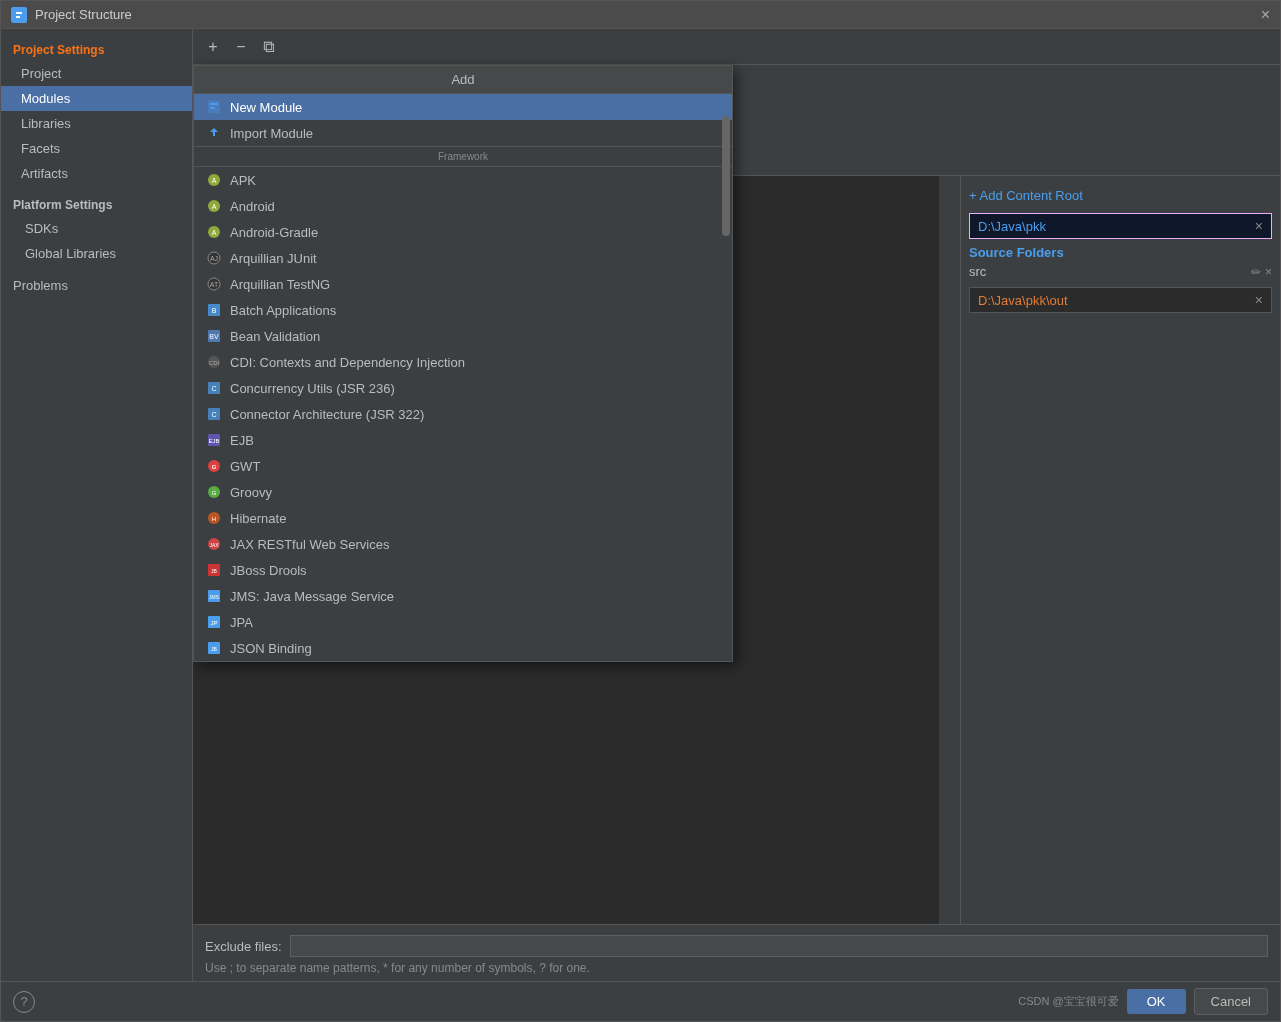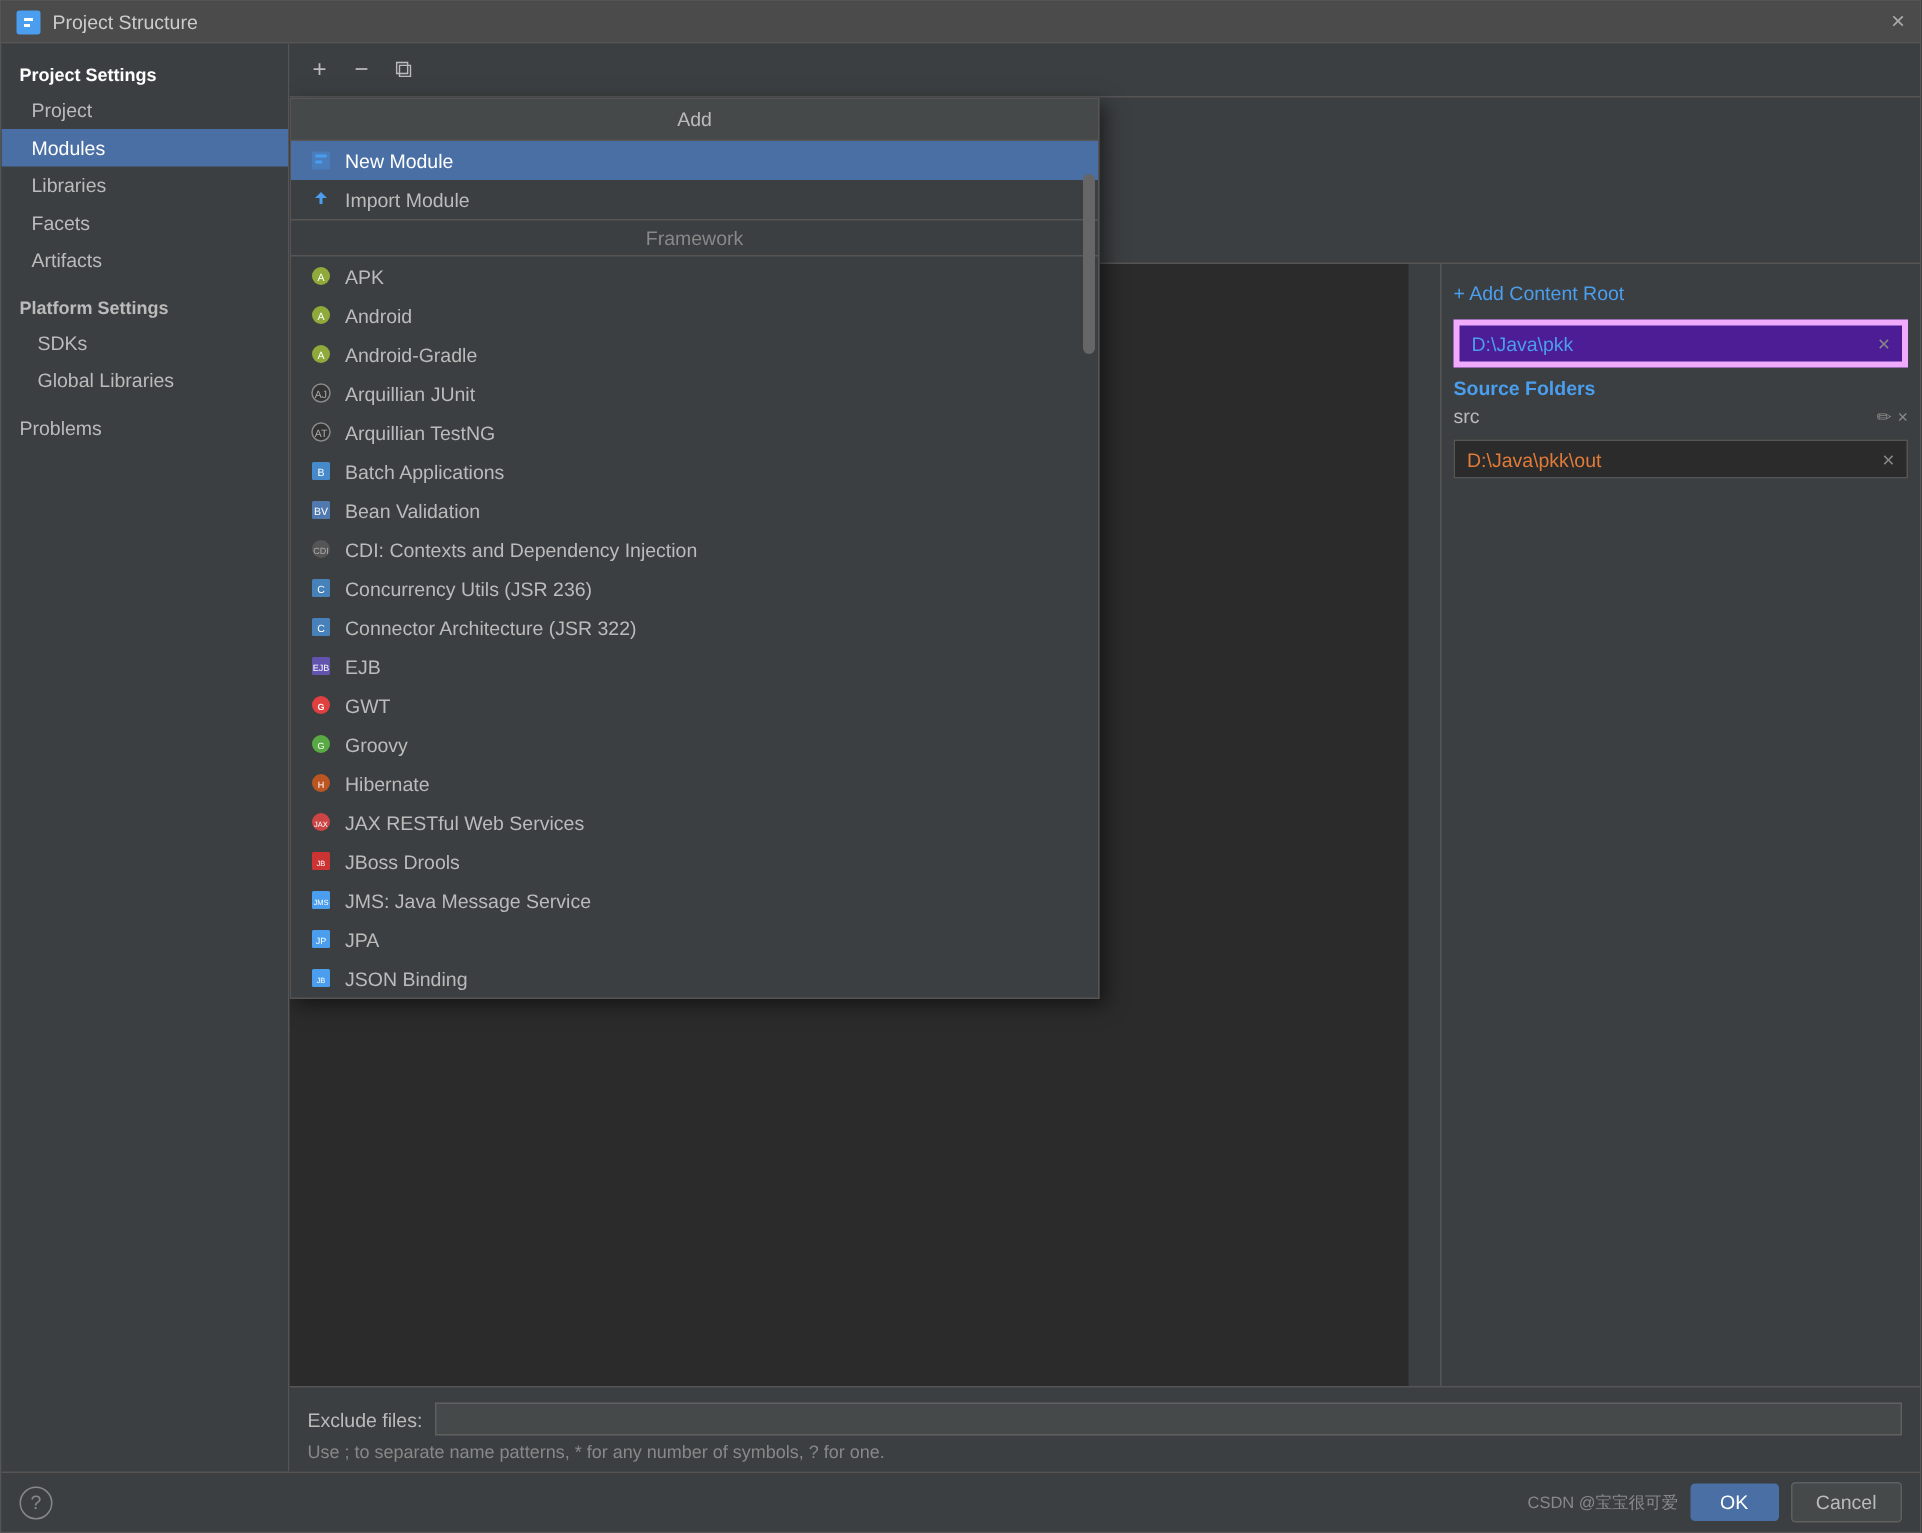--- a/index.html
+++ b/index.html
@@ -58,21 +58,21 @@
 
     
     .sidebar {
       width: 192px;
       background: #3c3f41;
       border-right: 1px solid #555;
       padding: 8px 0;
       flex-shrink: 0;
     }
     .sidebar-section-label {
-      color: #ffffff;
+      color: #f97316;
       font-size: 12px;
       font-weight: bold;
       padding: 6px 12px 4px 12px;
     }
     .sidebar-item {
       padding: 5px 12px 5px 20px;
       cursor: pointer;
       color: #bbbbbb;
       font-size: 13px;
     }
@@ -211,22 +211,22 @@
     .add-content-root {
       color: #4a9eed;
       cursor: pointer;
       font-size: 13px;
       padding: 4px 0;
       display: flex;
       align-items: center;
       gap: 4px;
     }
     .folder-entry {
-      background: #4c1d95;
-      border: 4px solid #f0abfc;
+      background: #0f172a;
+      border: 1px solid #f0abfc;
       margin-top: 6px;
       padding: 4px 8px;
       display: flex;
       align-items: center;
       justify-content: space-between;
     }
     .folder-path { color: #4a9eed; font-size: 13px; }
     .folder-close { color: #888; cursor: pointer; font-size: 14px; }
     .source-folders-label {
       color: #4a9eed;
@@ -280,21 +280,21 @@
       cursor: pointer;
       color: #bbbbbb;
       font-size: 13px;
       gap: 8px;
     }
     .dropdown-item.selected { background: #4a6fa5; color: #ffffff; }
     .dropdown-separator {
       text-align: center;
       padding: 4px;
       color: #888;
-      font-size: 13px;
+      font-size: 10px;
       background: #3c3f41;
       border-top: 1px solid #555;
       border-bottom: 1px solid #555;
     }
     .dropdown-item-icon {
       width: 16px;
       height: 16px;
       flex-shrink: 0;
       display: flex;
       align-items: center;

